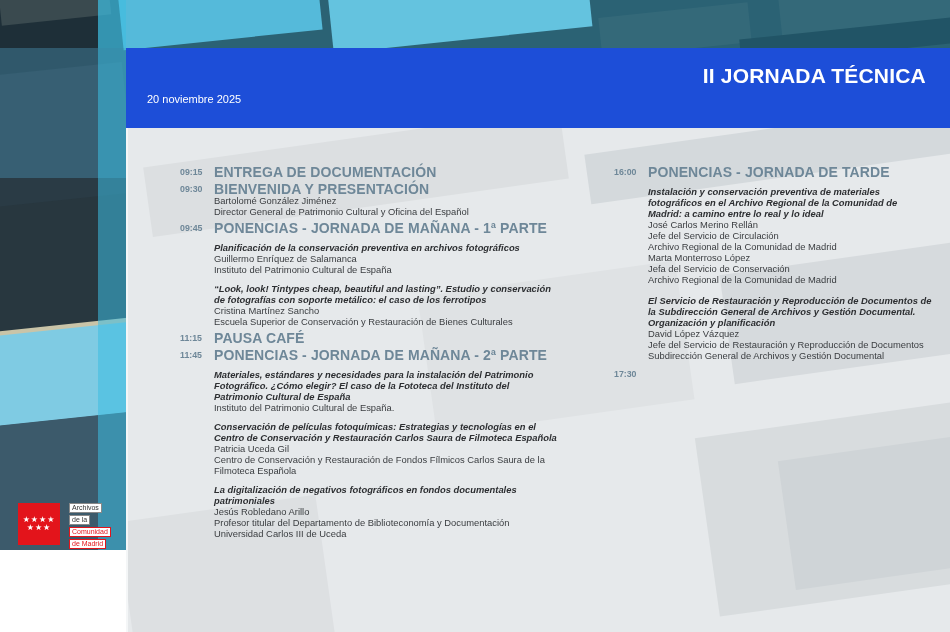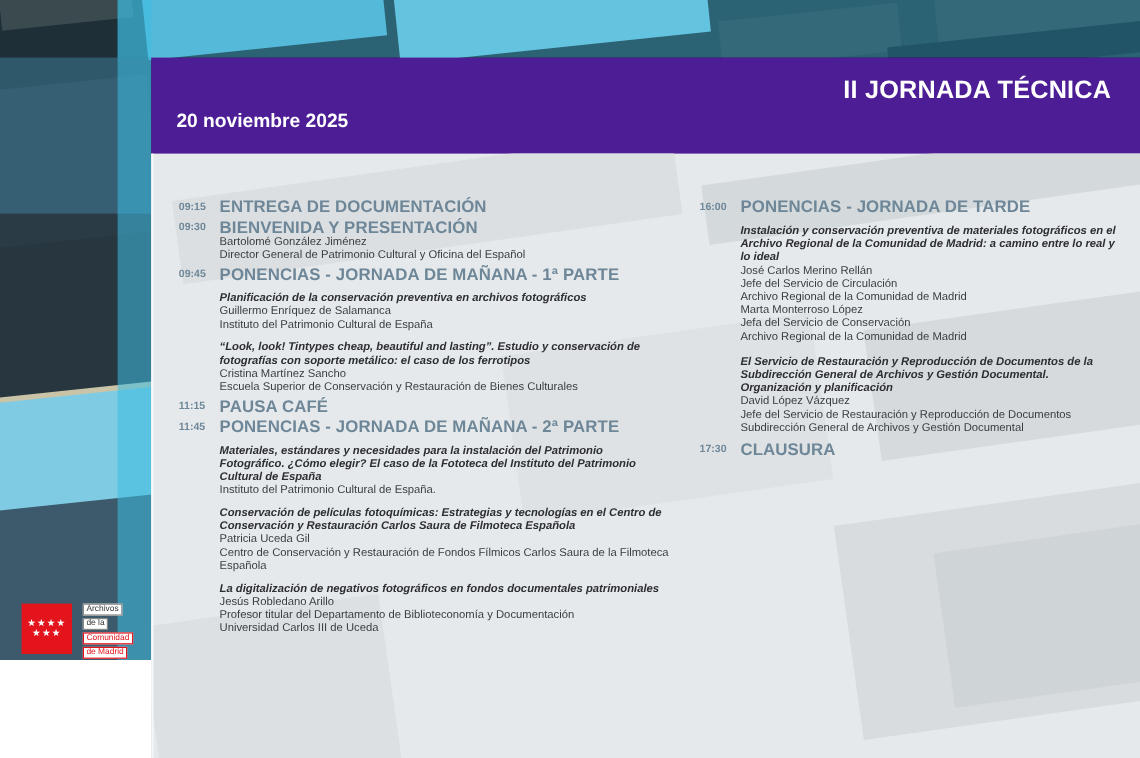--- a/index.html
+++ b/index.html
@@ -37,30 +37,30 @@
     position: absolute; left: 0; top: 48px; width: 126px; height: 130px;
     background: rgba(70,140,170,0.45);
   }
   .white-corner {
     position: absolute; left: 0; top: 550px; width: 126px; height: 82px; background: #ffffff;
   }
 
   
   .header {
     position: absolute; left: 126px; top: 48px; width: 824px; height: 92px;
-    background: #4c1d95;
+    background: #1d4ed8;
     padding-left: 48px;
   }
   .header .title {
     position: absolute; right: 24px; top: 16px;
     color: #ffffff; font-weight: bold; font-size: 21px; letter-spacing: 0.2px;
   }
   .header .date {
     position: absolute; left: 21px; top: 45px;
-    color: #ffffff; font-weight: bold; font-size: 16px;
+    color: #ffffff; font-weight: normal; font-size: 11px;
   }
   .header .subtitle {
     position: absolute; right: 24px; top: 44px;
     color: #eef2f4; font-size: 17px; font-weight: normal;
   }
 
   
   .panel {
     position: absolute; left: 126px; top: 128px; width: 824px; height: 504px;
     background:
@@ -77,21 +77,21 @@
   .s6 { left: 0px; top: 380px; width: 200px; height: 140px; background: #dde0e2; }
   .s7 { left: 660px; top: 320px; width: 180px; height: 130px; background: #cfd4d7; }
   .panel-edge {
     position: absolute; left: 126px; top: 128px; width: 2px; height: 504px; background: #f4f6f7;
   }
 
   .col { position: absolute; font-size: 9.4px; line-height: 11px; color: #3a3d40; }
   .col.left { left: 149px; top: 167px; width: 410px; }
   .col.right { left: 583px; top: 167px; width: 350px; }
 
-  .entry { display: flex; margin-bottom: 6px; }
+  .entry { display: flex; margin-bottom: 6px; margin-left: 31px; }
   .entry .time { width: 34px; flex: none; color: #6e8798; font-weight: bold; font-size: 8.8px; }
   .entry .body { flex: 1; }
   .entry .head { color: #6e8798; font-weight: bold; font-size: 14px; letter-spacing: 0.1px; }
   .talk { margin-top: 8px; }
   .talk .ttl { font-weight: bold; font-style: italic; color: #2c2e31; }
   .talk .ln { color: #3a3d40; }
 
   
   .logo { position: absolute; left: 18px; top: 503px; display: flex; align-items: flex-start; }
   .logo .mark {
@@ -227,21 +227,20 @@
         <div class="ln">David López Vázquez</div>
         <div class="ln">Jefe del Servicio de Restauración y Reproducción de Documentos</div>
         <div class="ln">Subdirección General de Archivos y Gestión Documental</div>
       </div>
     </div>
   </div>
 
   <div class="entry" style="margin-top:8px">
     <div class="time">17:30</div>
     <div class="body">
-      <div class="head">CLAUSURA</div>
     </div>
   </div>
 </div>
 
 <div class="logo">
   <div class="mark">
     <span>★★★★</span>
     <span>★★★</span>
   </div>
   <div class="words">

